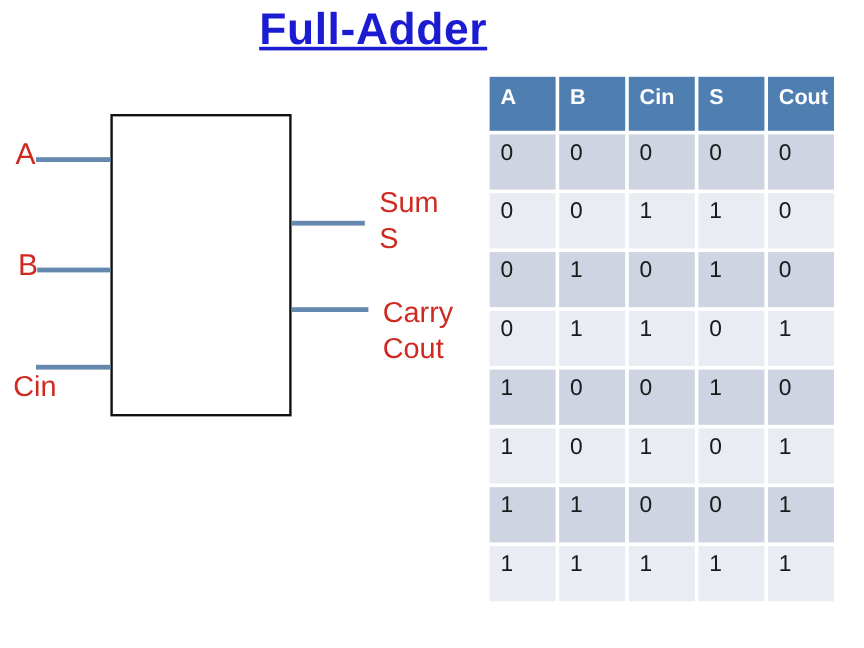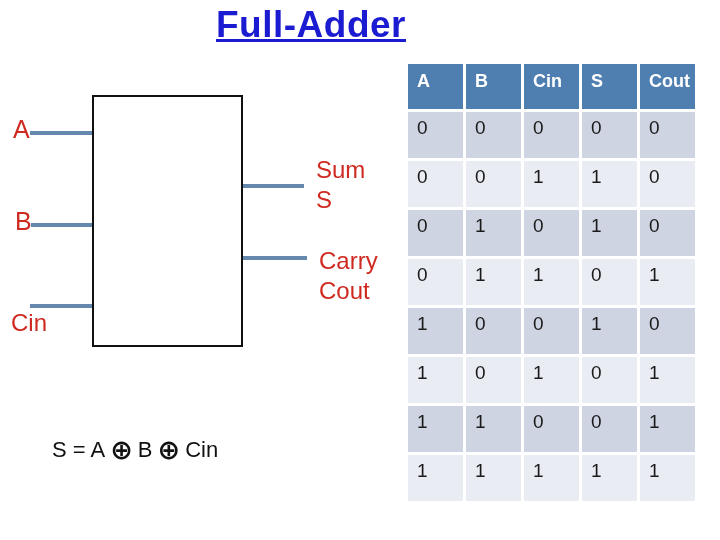--- a/index.html
+++ b/index.html
@@ -146,23 +146,20 @@
     <div class="out-label lbl-sum">
       <div>Sum</div>
       <div>S</div>
     </div>
     <div class="out-label lbl-cout">
       <div>Carry</div>
       <div>Cout</div>
     </div>
   </div>
 
-  <div class="equation eq-sum">
-    <span>S = A</span><span class="op-xor">⊕</span><span>B</span><span class="op-xor">⊕</span><span>Cin</span>
-  </div>
 
 
   <table class="truth">
     <thead>
       <tr>
           <th>A</th>
           <th>B</th>
           <th>Cin</th>
           <th>S</th>
           <th>Cout</th>

